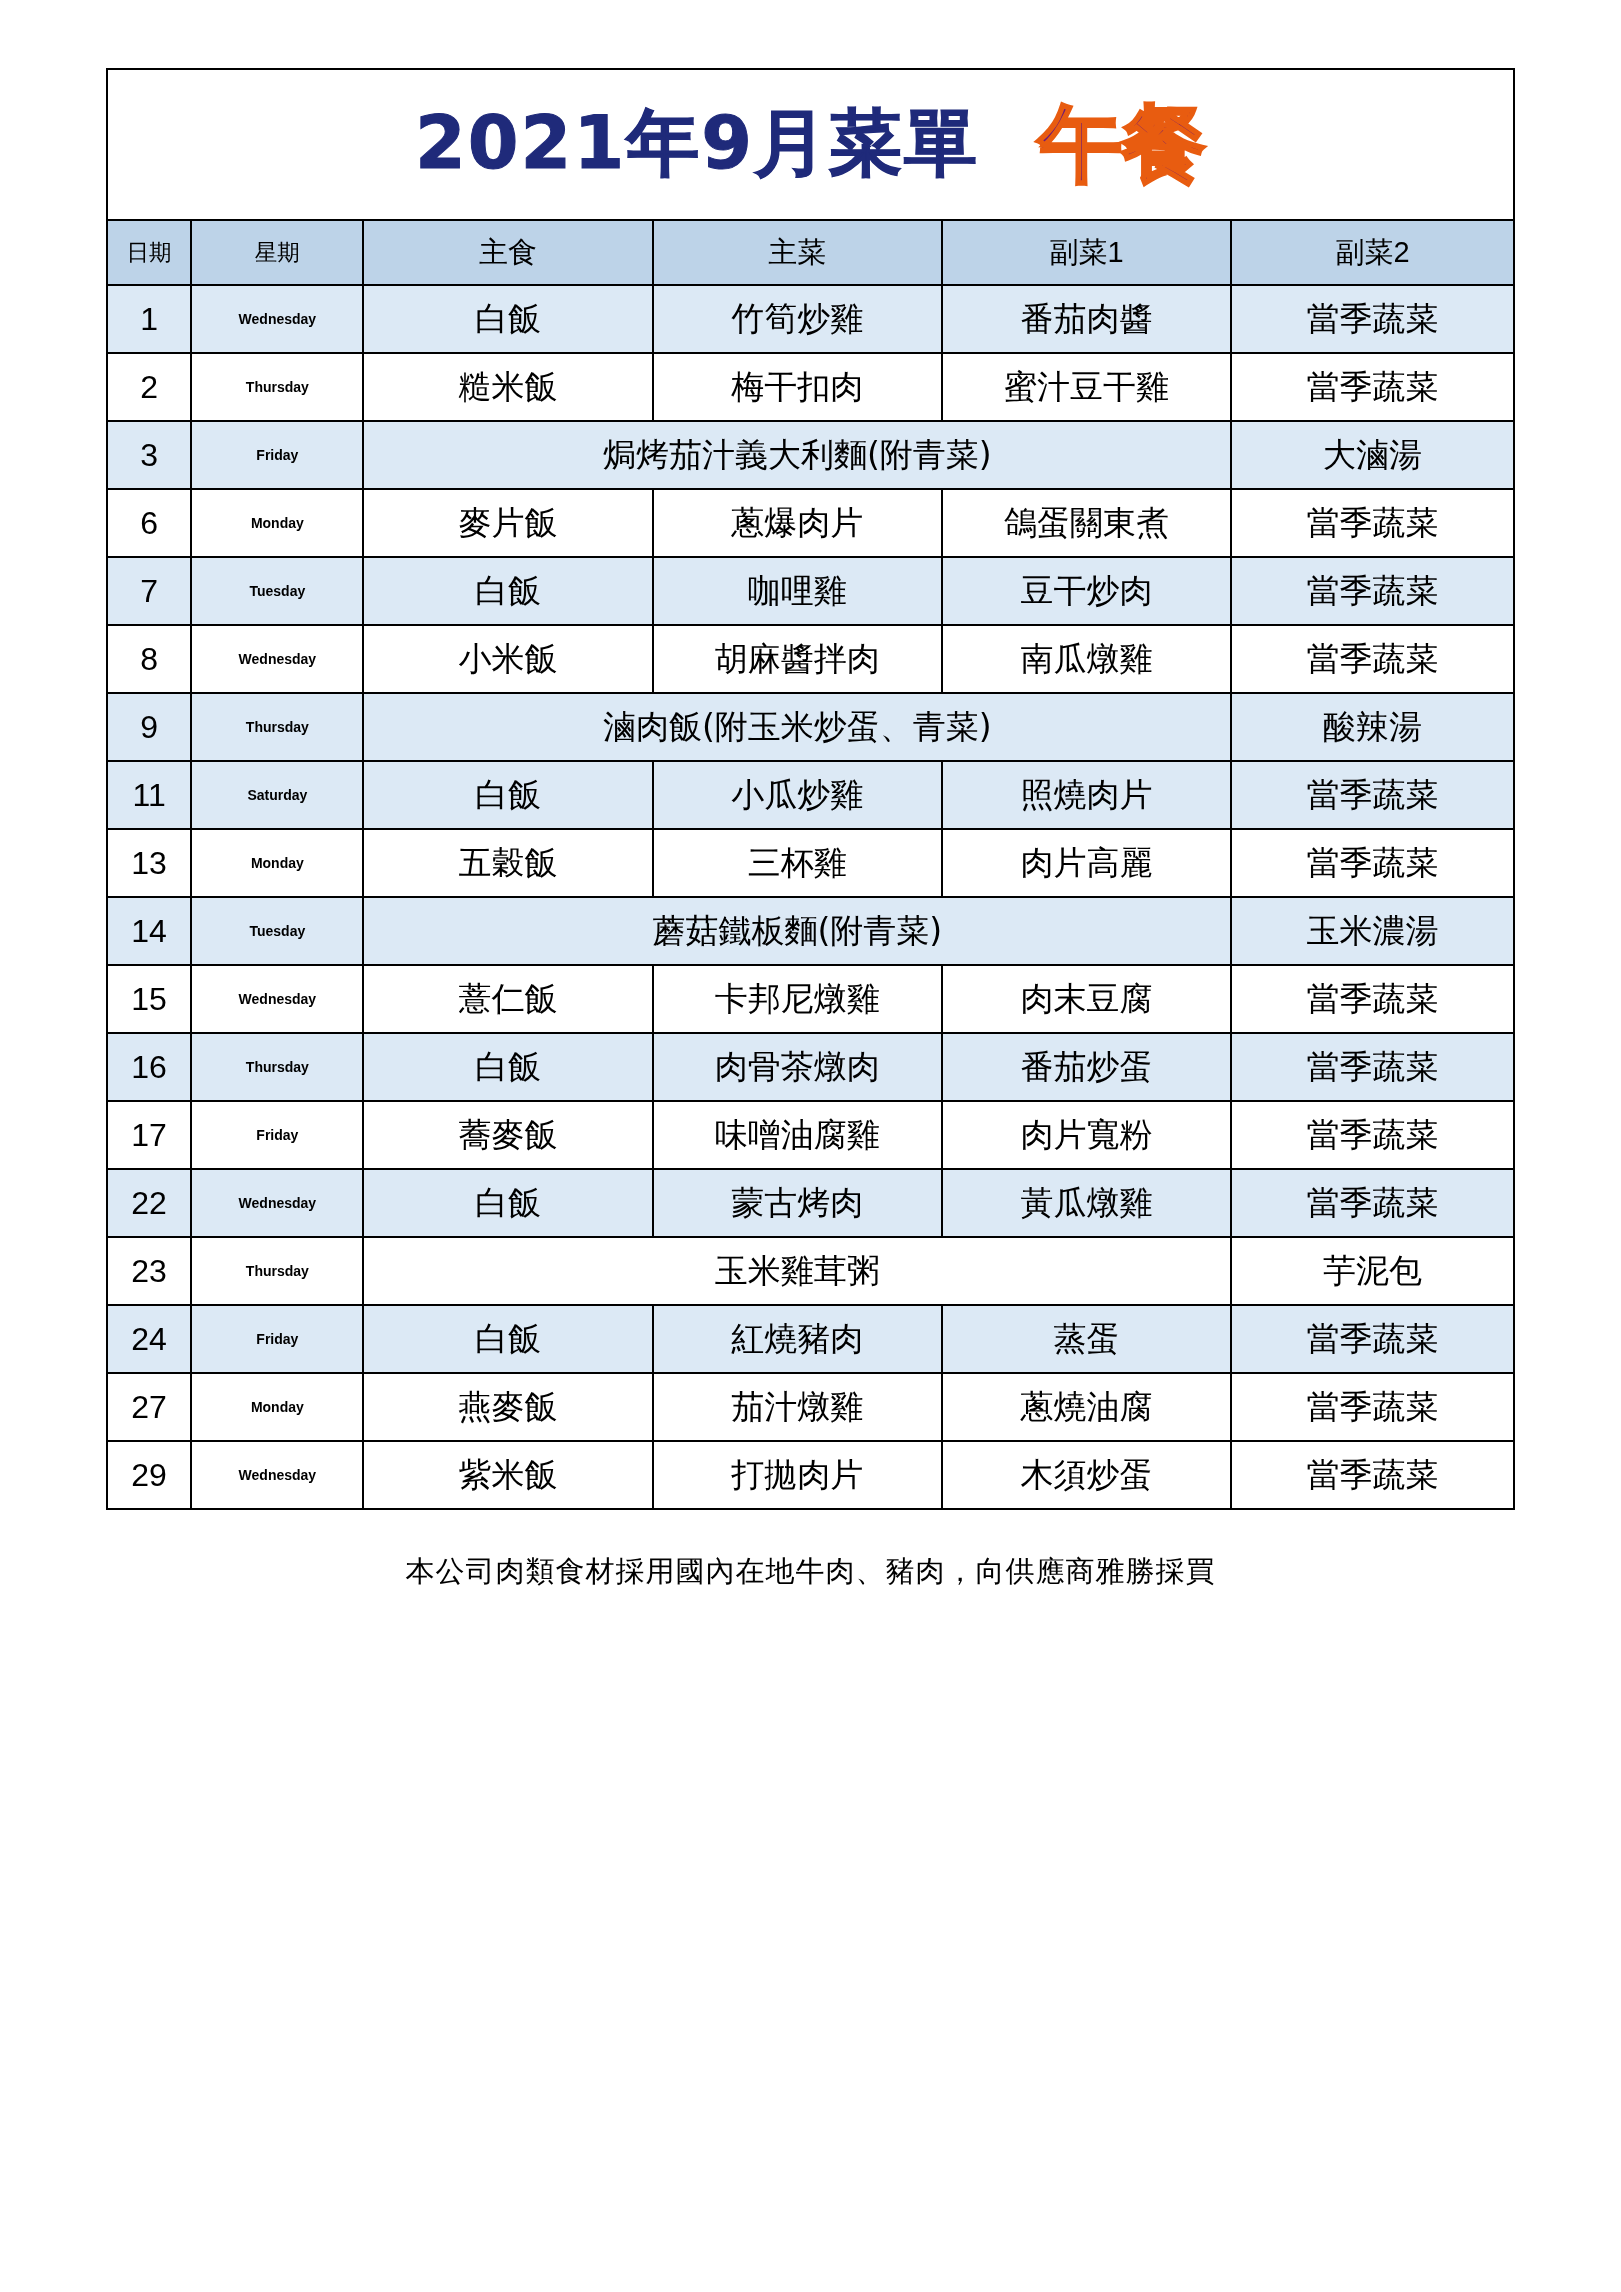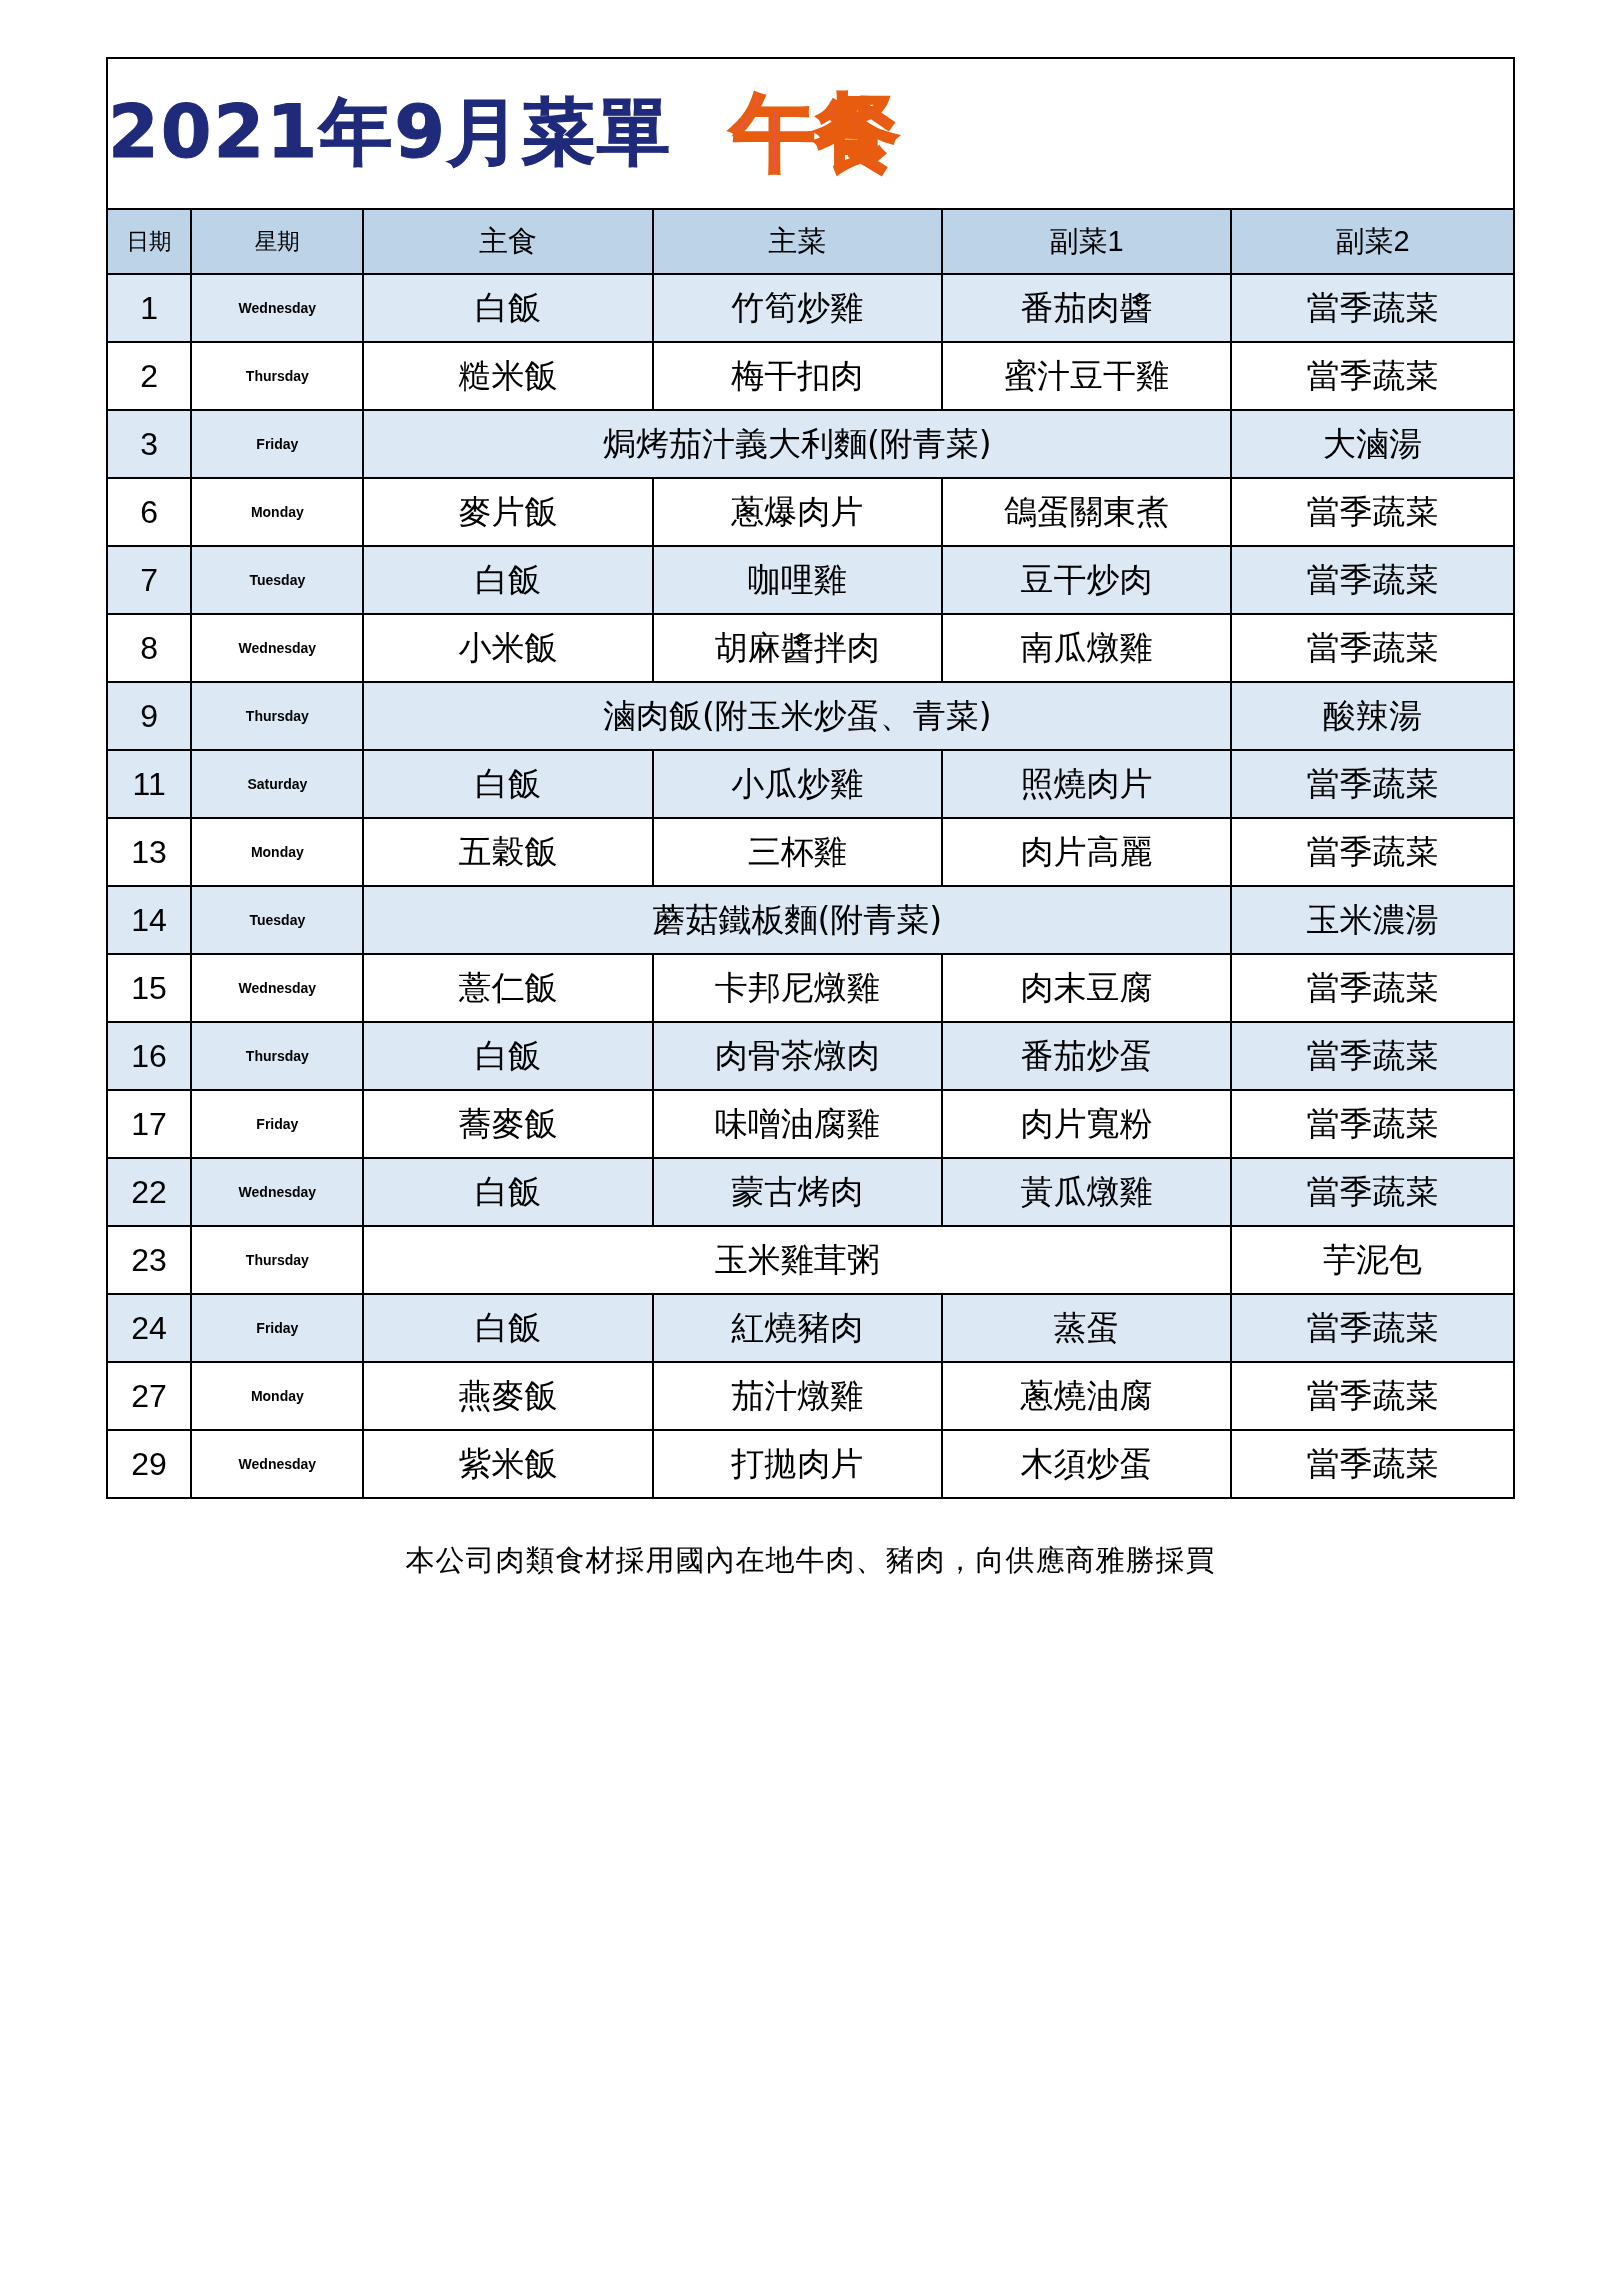--- a/index.html
+++ b/index.html
@@ -20,38 +20,40 @@
     height: 2293px;
     padding: 57px 106px 0 106px;
   }
   
   .title-bar {
     border: 2.9px solid #000;
     border-bottom: none;
     height: 149px;
     display: flex;
     align-items: center;
+    justify-content: center;
     position: relative;
     background: #fff;
+    margin-top: 11px;
   }
   .title-main {
     font-family: "DejaVu Sans", sans-serif;
     font-size: 73px;
     font-weight: bold;
     color: #1F2A7A;
     letter-spacing: 2px;
     -webkit-text-stroke: 1px #1F2A7A;
     margin-right: 59px;
     white-space: nowrap;
   }
   .title-accent {
     font-family: "DejaVu Sans", sans-serif;
     font-size: 84px;
     font-weight: bold;
-    color: #ec4899;
+    color: #701a75;
     -webkit-text-stroke: 2.9px #E85C10;
     text-shadow: 2.9px 2.9px 0 #ffffff, -1px -1px 0 #ffffff;
     white-space: nowrap;
   }
   
   table.menu {
     border-collapse: collapse;
     width: 100%;
     table-layout: fixed;
   }

